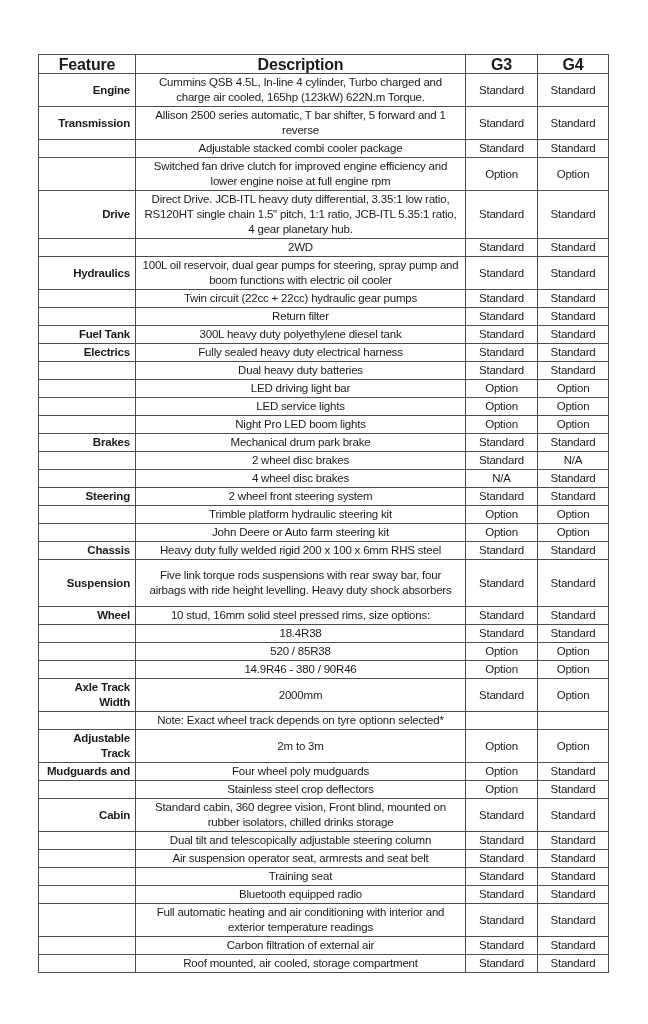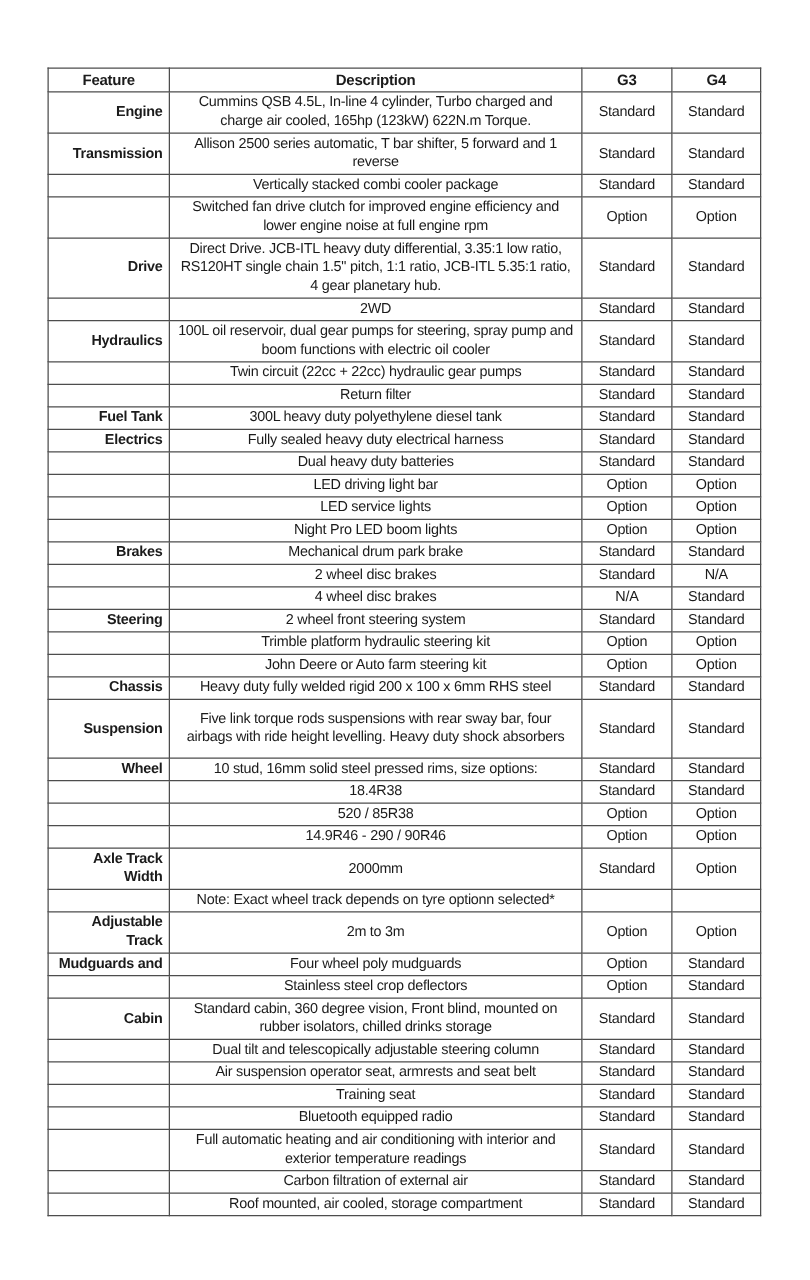--- a/index.html
+++ b/index.html
@@ -34,21 +34,21 @@
   table.spec-table th,
   table.spec-table td {
     border: 1px solid #4d4d4d;
     padding: 1px 5px;
     vertical-align: middle;
     overflow: hidden;
   }
   table.spec-table th {
     font-weight: bold;
     text-align: center;
-    font-size: 12px;
+    font-size: 16px;
     height: 16px;
   }
   td.feature-cell {
     font-weight: bold;
     text-align: right;
   }
   td.desc-cell {
     text-align: center;
   }
   td.val-cell {
@@ -86,21 +86,21 @@
           <td class="val-cell">Standard</td>
         </tr>
         <tr>
           <td class="feature-cell">Transmission</td>
           <td class="desc-cell">Allison 2500 series automatic, T bar shifter, 5 forward and 1 reverse</td>
           <td class="val-cell">Standard</td>
           <td class="val-cell">Standard</td>
         </tr>
         <tr>
           <td class="feature-cell"></td>
-          <td class="desc-cell">Vertically stacked combi cooler package</td>
+          <td class="desc-cell">Adjustable stacked combi cooler package</td>
           <td class="val-cell">Standard</td>
           <td class="val-cell">Standard</td>
         </tr>
         <tr>
           <td class="feature-cell"></td>
           <td class="desc-cell">Switched fan drive clutch for improved engine efficiency and lower engine noise at full engine rpm</td>
           <td class="val-cell">Option</td>
           <td class="val-cell">Option</td>
         </tr>
         <tr>
@@ -230,21 +230,21 @@
           <td class="val-cell">Standard</td>
         </tr>
         <tr>
           <td class="feature-cell"></td>
           <td class="desc-cell">520 / 85R38</td>
           <td class="val-cell">Option</td>
           <td class="val-cell">Option</td>
         </tr>
         <tr>
           <td class="feature-cell"></td>
-          <td class="desc-cell">14.9R46 - 290 / 90R46</td>
+          <td class="desc-cell">14.9R46 - 380 / 90R46</td>
           <td class="val-cell">Option</td>
           <td class="val-cell">Option</td>
         </tr>
         <tr>
           <td class="feature-cell">Axle Track Width</td>
           <td class="desc-cell">2000mm</td>
           <td class="val-cell">Standard</td>
           <td class="val-cell">Option</td>
         </tr>
         <tr>

